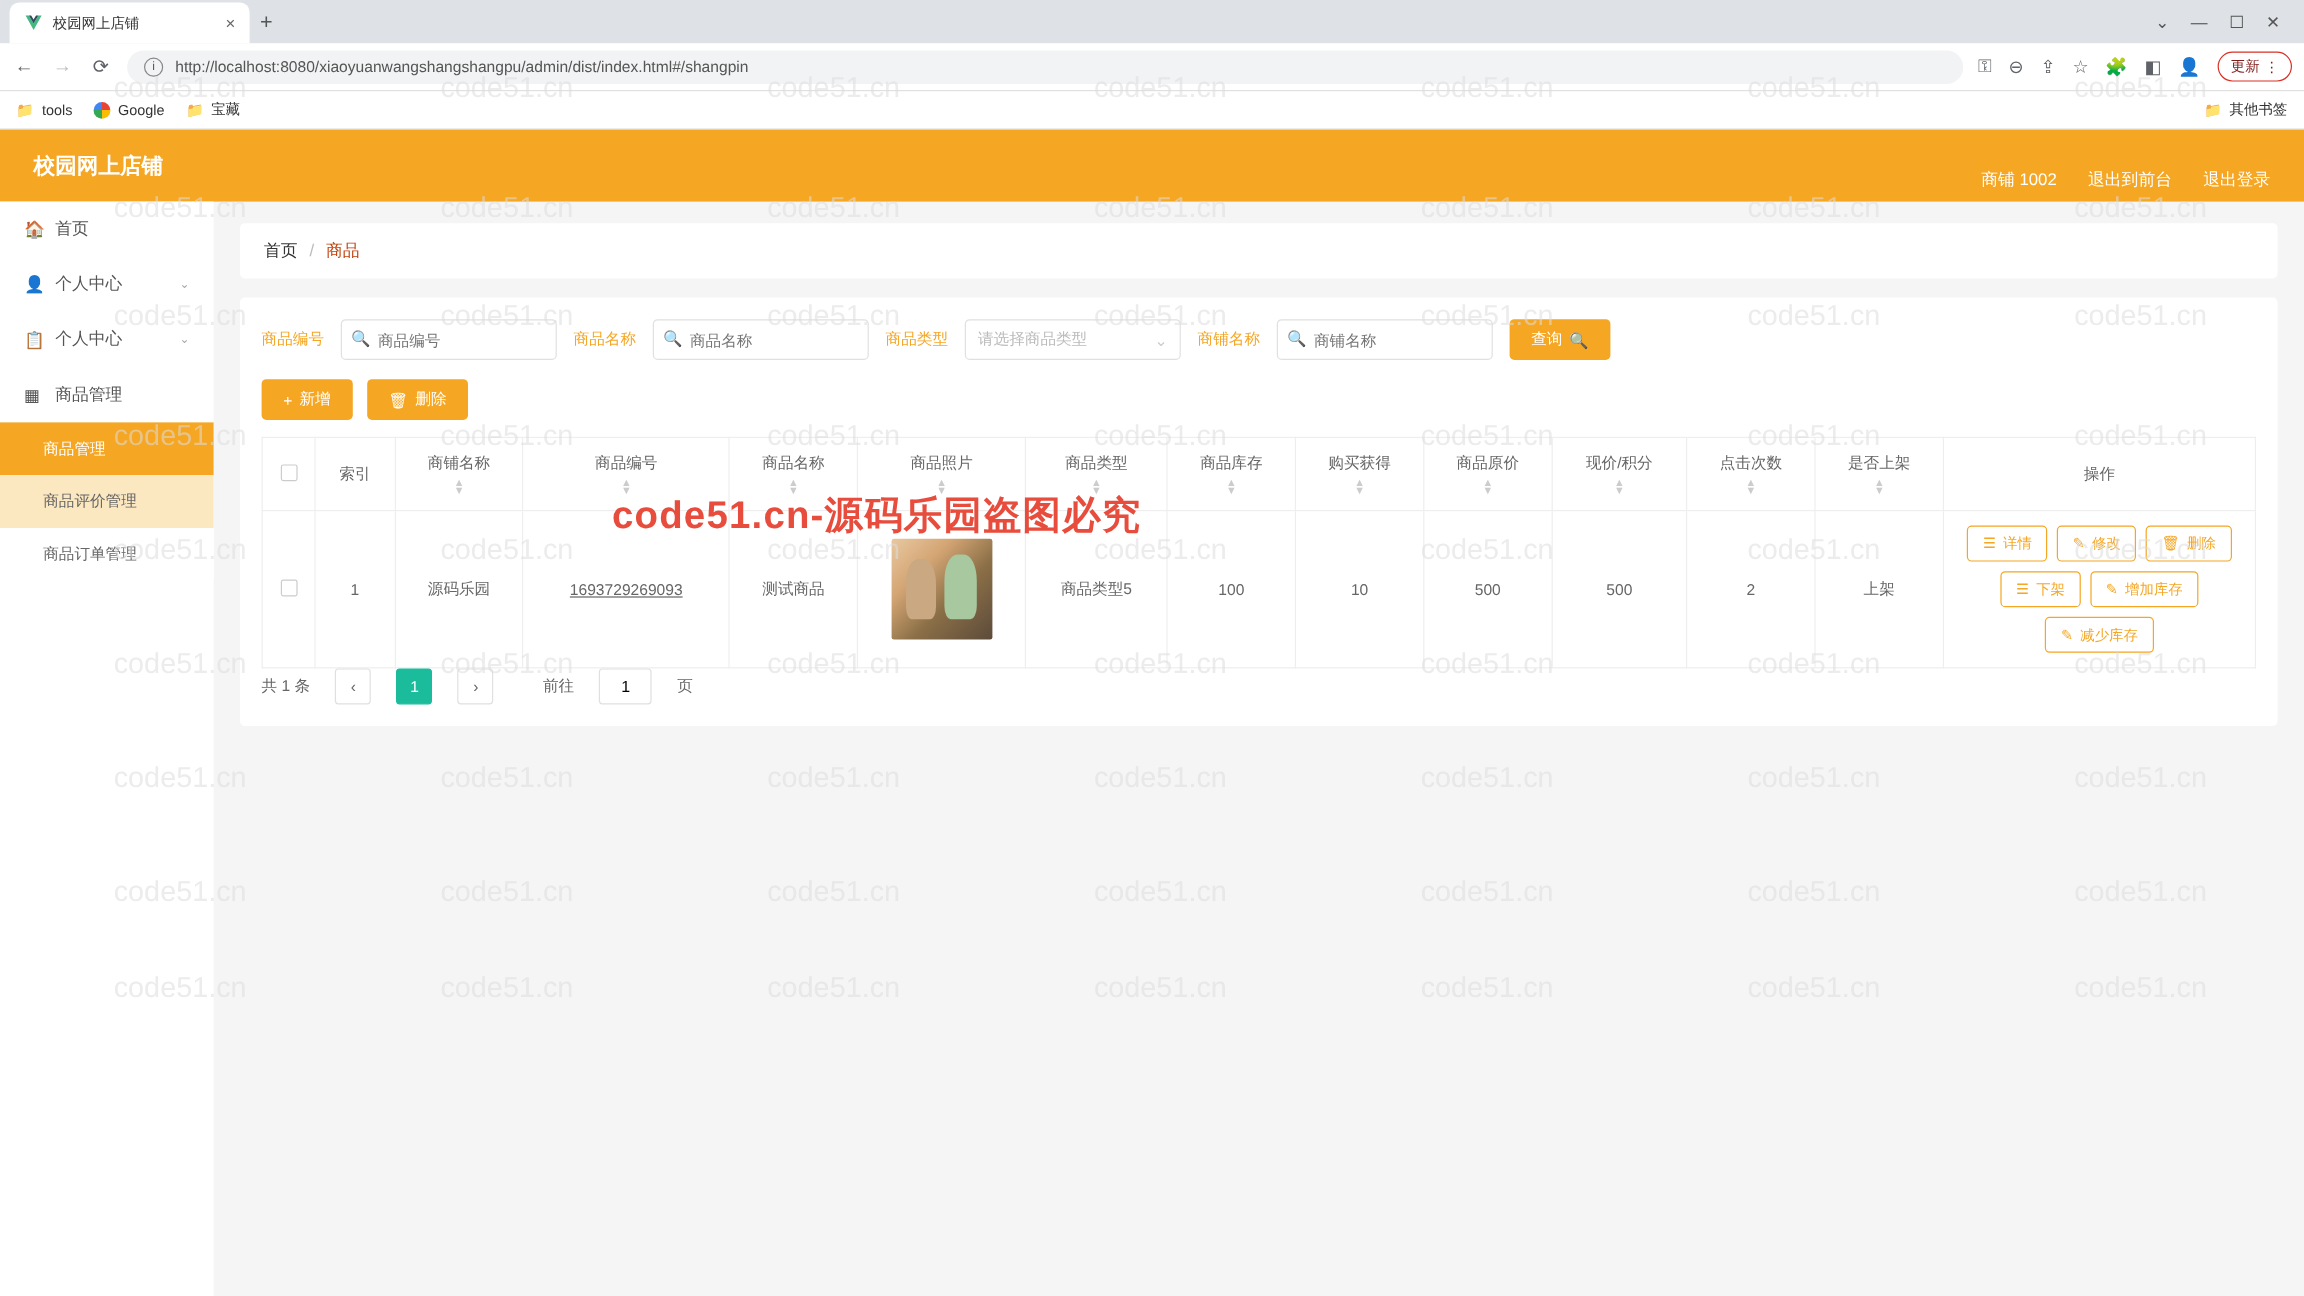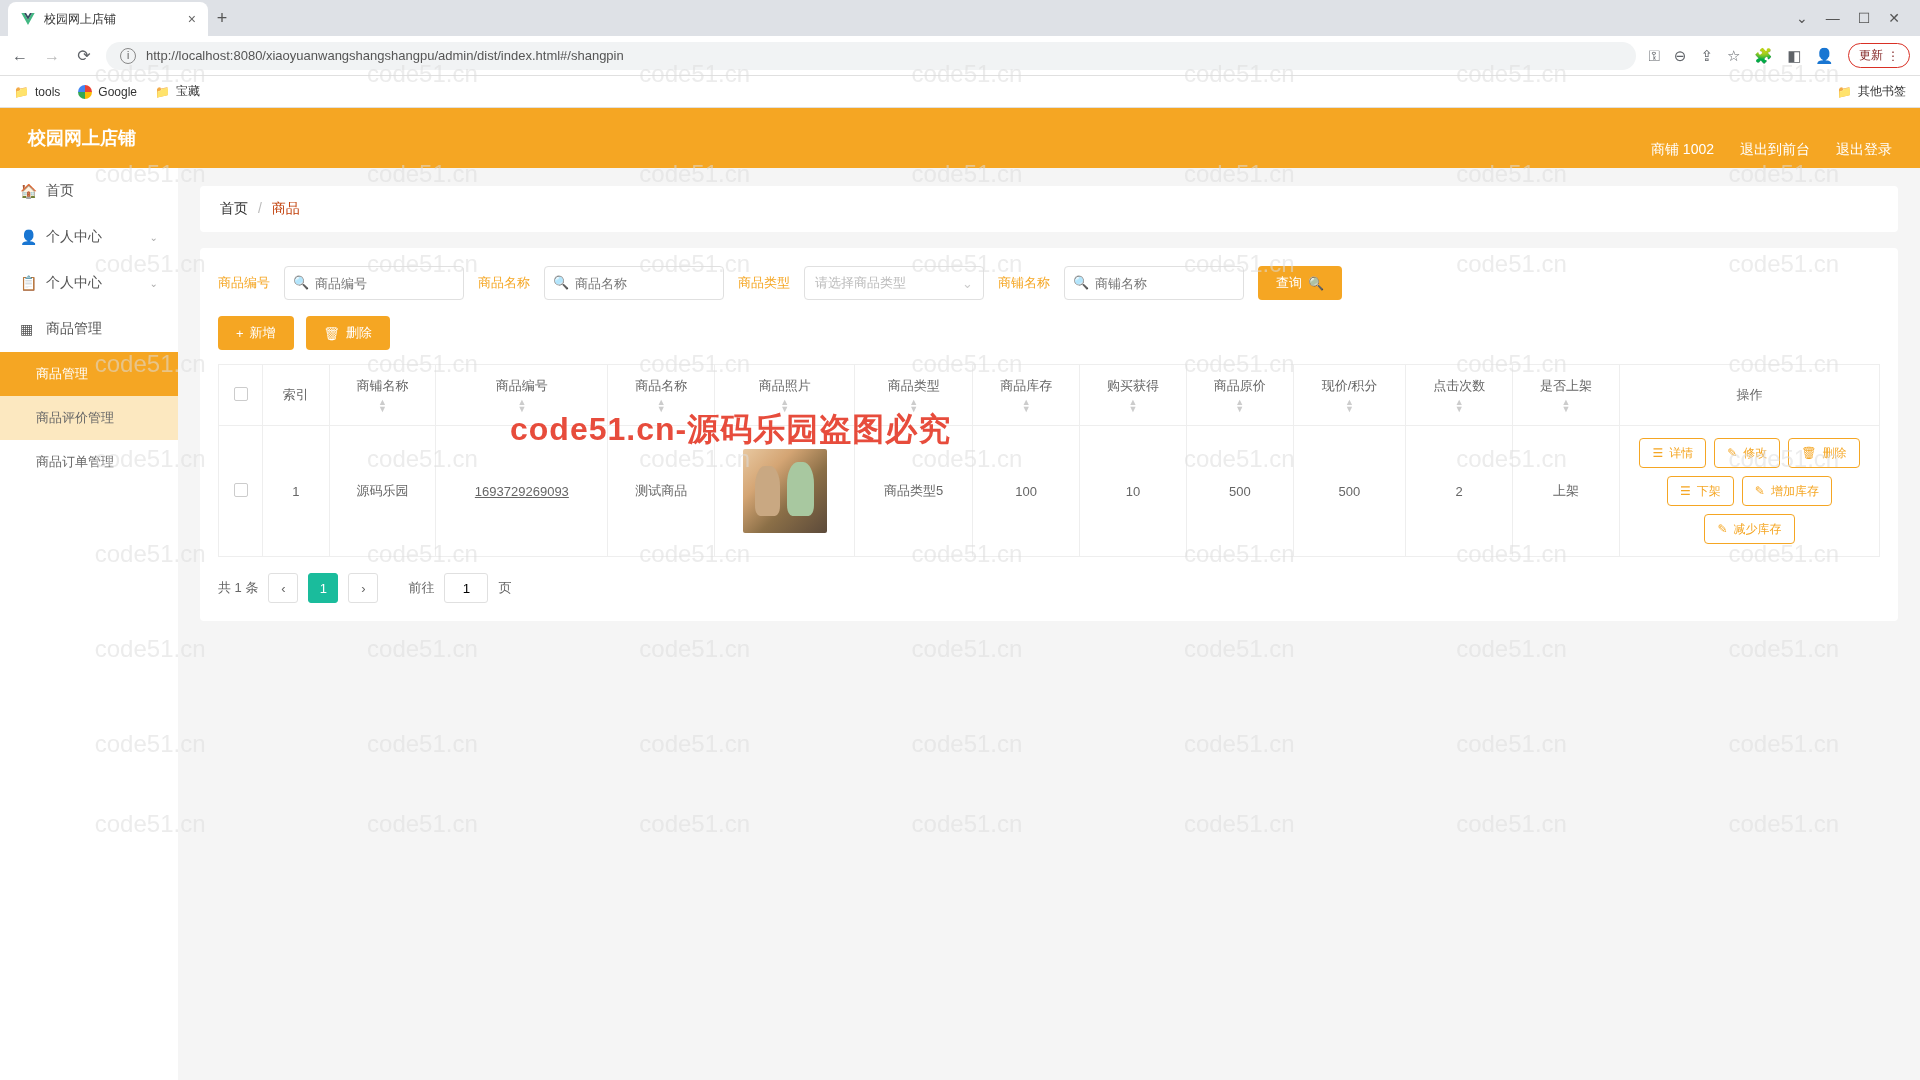--- a/index.html
+++ b/index.html
@@ -66,21 +66,21 @@
 table { width: 100%; border-collapse: collapse; }
 th, td { border: 1px solid #eee; padding: 12px 8px; text-align: center; font-size: 13px; color: #666; vertical-align: middle; }
 th { font-weight: normal; background: #fff; }
 th .sort { display: block; font-size: 9px; color: #ccc; line-height: 7px; margin-top: 4px; }
 .checkbox { width: 14px; height: 14px; border: 1px solid #ccc; display: inline-block; border-radius: 2px; }
 .thumb { width: 84px; height: 84px; background: linear-gradient(135deg,#e8c8a0 0%,#d4a574 30%,#8b6f47 60%,#5c4a3a 100%); border-radius: 2px; margin: 0 auto; position: relative; }
 .thumb::before { content:""; position:absolute; left:15%; top:20%; width:30%; height:60%; background:#c9a882; border-radius:40% 40% 20% 20%; }
 .thumb::after { content:""; position:absolute; right:15%; top:15%; width:32%; height:65%; background:#a8c8a0; border-radius:40% 40% 20% 20%; }
 .row-actions { display: flex; flex-wrap: wrap; gap: 8px; justify-content: center; }
 
-.pagination { display: flex; align-items: center; gap: 10px; margin-top: 16px; font-size: 13px; color: #666; }
+.pagination { display: flex; align-items: center; gap: 21px; margin-top: 0; font-size: 13px; color: #666; }
 .pg-btn { width: 30px; height: 30px; display: flex; align-items: center; justify-content: center; border: 1px solid #e0e0e0; border-radius: 3px; cursor: pointer; background: #fff; }
 .pg-btn.active { background: #1abc9c; color: #fff; border-color: #1abc9c; }
 .pg-input { width: 44px; height: 30px; border: 1px solid #e0e0e0; border-radius: 3px; text-align: center; }
 
 .watermark { position: fixed; left: 14px; right: 0; pointer-events: none; color: #dcdcdc; font-size: 24px; display: flex; justify-content: space-around; opacity: 0.55; z-index: 999; }
 .wm-big { position: fixed; top: 408px; left: 510px; color: #e74c3c; font-size: 32px; font-weight: bold; pointer-events: none; z-index: 1000; letter-spacing: 1px; }
 </style>
 </head>
 <body>
 

